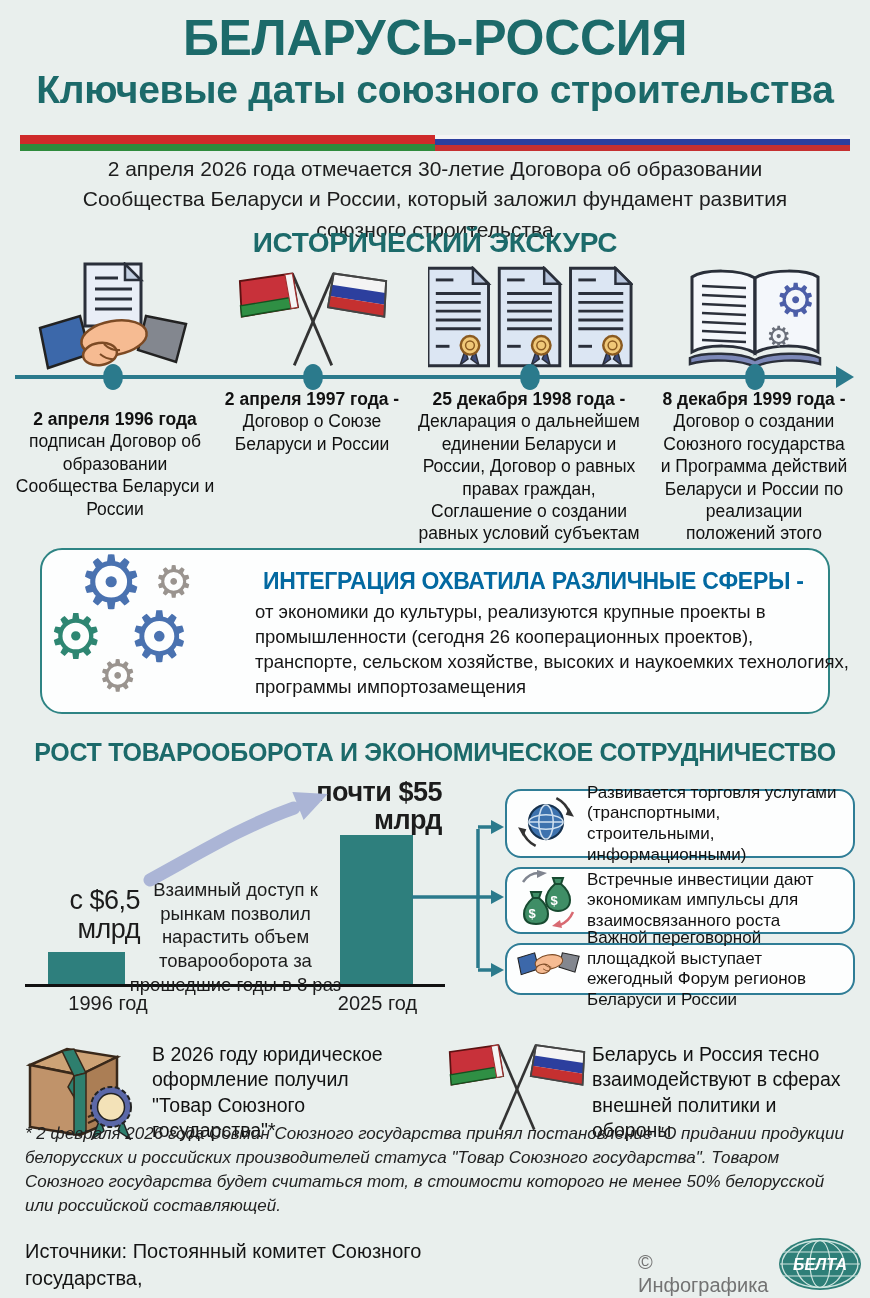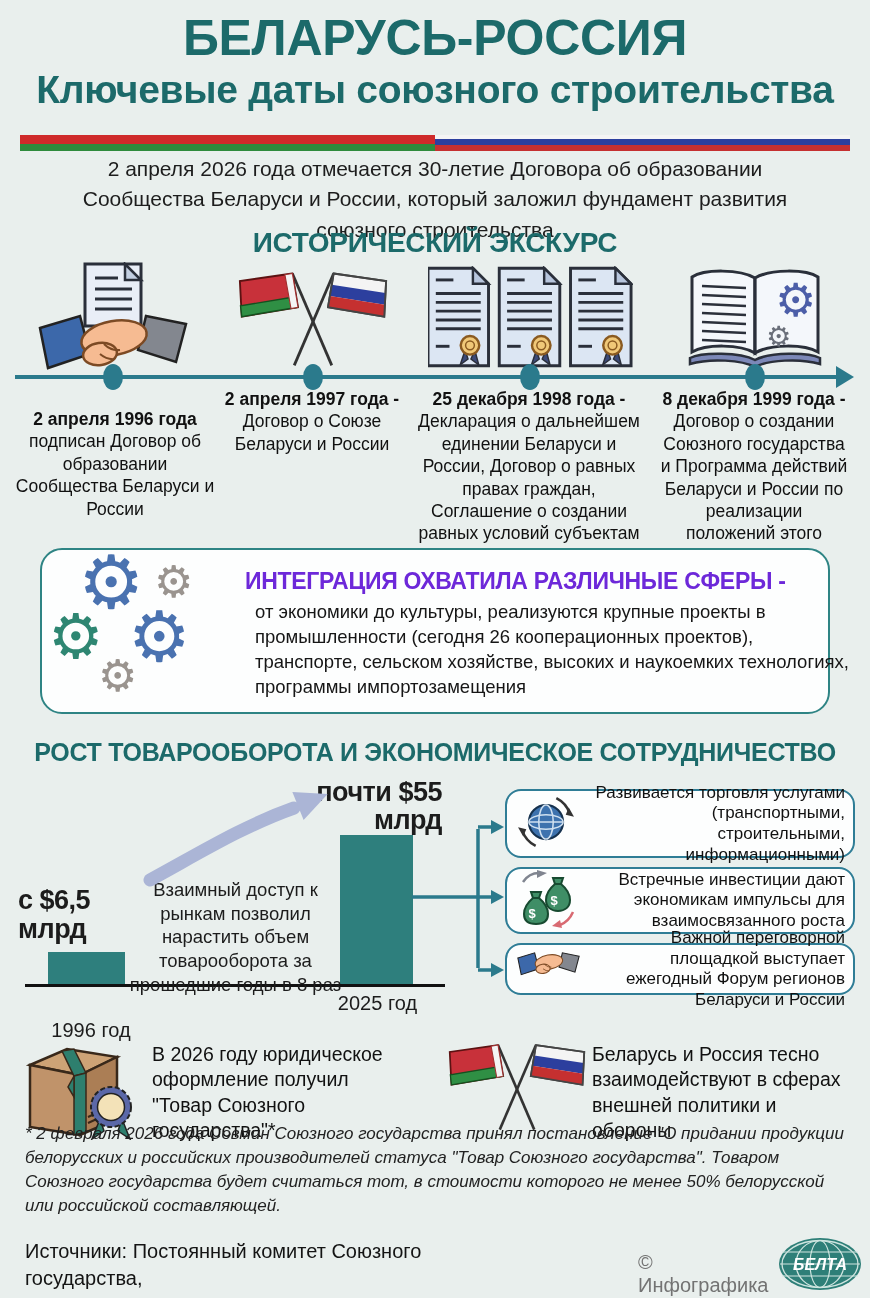--- a/index.html
+++ b/index.html
@@ -13,34 +13,34 @@
   #intro{left:45px;top:154px;width:780px;font-size:21px;line-height:1.45;text-align:center;color:#1d1d1d;}
   #hist-title{left:0;top:227px;width:870px;font-size:28px;}
   .tl-line{left:15px;top:375px;width:824px;height:4px;background:#2b7a8c;}
   .tl-arrow{left:836px;top:366px;width:0;height:0;border-top:11px solid transparent;border-bottom:11px solid transparent;border-left:18px solid #2b7a8c;}
   .tl-dot{width:20px;height:26px;border-radius:50%;background:#2b7a8c;top:364px;}
   .tl-text{top:388px;font-size:17.5px;line-height:1.28;text-align:center;color:#111;}
   .tl-date{font-weight:bold;}
   #int-box{left:40px;top:548px;width:786px;height:162px;background:#fdfefe;border:2.5px solid #2e8484;border-radius:22px;}
   #int-gears{left:52px;top:558px;width:165px;height:145px;}
   #int-gears span{position:absolute;line-height:1;}
-  #int-title{left:245px;top:568px;width:560px;font-size:23px;font-weight:bold;color:#6d28d9;letter-spacing:-0.3px;}
+  #int-title{left:263px;top:568px;width:560px;font-size:23px;font-weight:bold;color:#0369a1;letter-spacing:-0.3px;}
   #int-text{left:255px;top:600px;width:600px;font-size:18.5px;line-height:1.35;color:#161616;}
   #trade-title{left:0;top:738px;width:870px;font-size:25px;}
   .bar{background:#2e7f7d;}
   #bar-1996{left:48px;top:952px;width:77px;height:32px;}
   #bar-2025{left:340px;top:835px;width:73px;height:149px;}
   #axis{left:25px;top:984px;width:420px;height:3px;background:#111;}
-  #lbl-1996{left:18px;top:886px;width:122px;font-size:27px;font-weight:bold;line-height:1.08;text-align:left;letter-spacing:-0.5px;}
+  #lbl-1996{left:18px;top:886px;width:122px;font-size:27px;font-weight:normal;line-height:1.08;text-align:right;letter-spacing:-0.5px;}
   #lbl-2025{left:310px;top:778px;width:132px;font-size:27px;font-weight:bold;line-height:1.05;text-align:right;letter-spacing:-0.5px;}
   .yearlbl{top:992px;font-size:20px;text-align:center;}
   #chart-note{left:128px;top:878px;width:215px;font-size:18.5px;line-height:1.28;text-align:center;}
   .callout{left:505px;width:350px;background:#fdfefe;border:2.5px solid #2f7d96;border-radius:16px;box-sizing:border-box;}
   .callout .ic{position:absolute;left:10px;top:50%;transform:translateY(-50%);}
-  .callout .ctext{position:absolute;left:80px;top:50%;transform:translateY(-50%);width:258px;font-size:17px;line-height:1.22;color:#111;text-align:right;}
+  .callout .ctext{position:absolute;left:80px;top:50%;transform:translateY(-50%);width:258px;font-size:17px;line-height:1.22;color:#111;}
   .bottom-text{font-size:19.5px;line-height:1.3;color:#111;}
   #footnote{left:25px;top:1122px;width:832px;font-size:17px;font-style:italic;line-height:1.42;color:#222;}
   #sources{left:25px;top:1238px;width:500px;font-size:20px;line-height:1.35;white-space:pre-line;color:#141414;}
   #credit{left:638px;top:1251px;width:140px;font-size:20px;color:#737373;}
 </style>
 </head>
 <body>
 
 <svg width="0" height="0" style="position:absolute">
   <defs>
@@ -180,21 +180,21 @@
   <div id="int-title" class="abs">ИНТЕГРАЦИЯ ОХВАТИЛА РАЗЛИЧНЫЕ СФЕРЫ -</div>
   <div id="int-text" class="abs">от экономики до культуры, реализуются крупные проекты в промышленности (сегодня 26 кооперационных проектов), транспорте, сельском хозяйстве, высоких и наукоемких технологиях, программы импортозамещения</div>
 
   <div id="trade-title" class="abs tealhead">РОСТ ТОВАРООБОРОТА И ЭКОНОМИЧЕСКОЕ СОТРУДНИЧЕСТВО</div>
 
   <div id="lbl-1996" class="abs">с $6,5 млрд</div>
   <div id="lbl-2025" class="abs">почти $55 млрд</div>
   <div id="bar-1996" class="abs bar"></div>
   <div id="bar-2025" class="abs bar"></div>
   <div id="axis" class="abs"></div>
-  <div class="abs yearlbl" style="left:46px;width:90px;margin-top:27px;">1996 год</div>
+  <div class="abs yearlbl" style="left:63px;width:90px;">1996 год</div>
   <div class="abs yearlbl" style="left:330px;width:95px;">2025 год</div>
   <div id="chart-note" class="abs">Взаимный доступ к рынкам позволил нарастить объем товарооборота за прошедшие годы в 8 раз</div>
 
   <span class="abs" style="left:138px;top:782px;">
     <svg width="205" height="105" viewBox="0 0 205 105">
       <path d="M12,98 C60,72 105,44 156,26" fill="none" stroke="#abb5d6" stroke-width="13" stroke-linecap="round"></path>
       <polygon points="0,-15 32,0 0,15" fill="#abb5d6" transform="translate(160,24) rotate(-22)"></polygon>
     </svg>
   </span>
 

